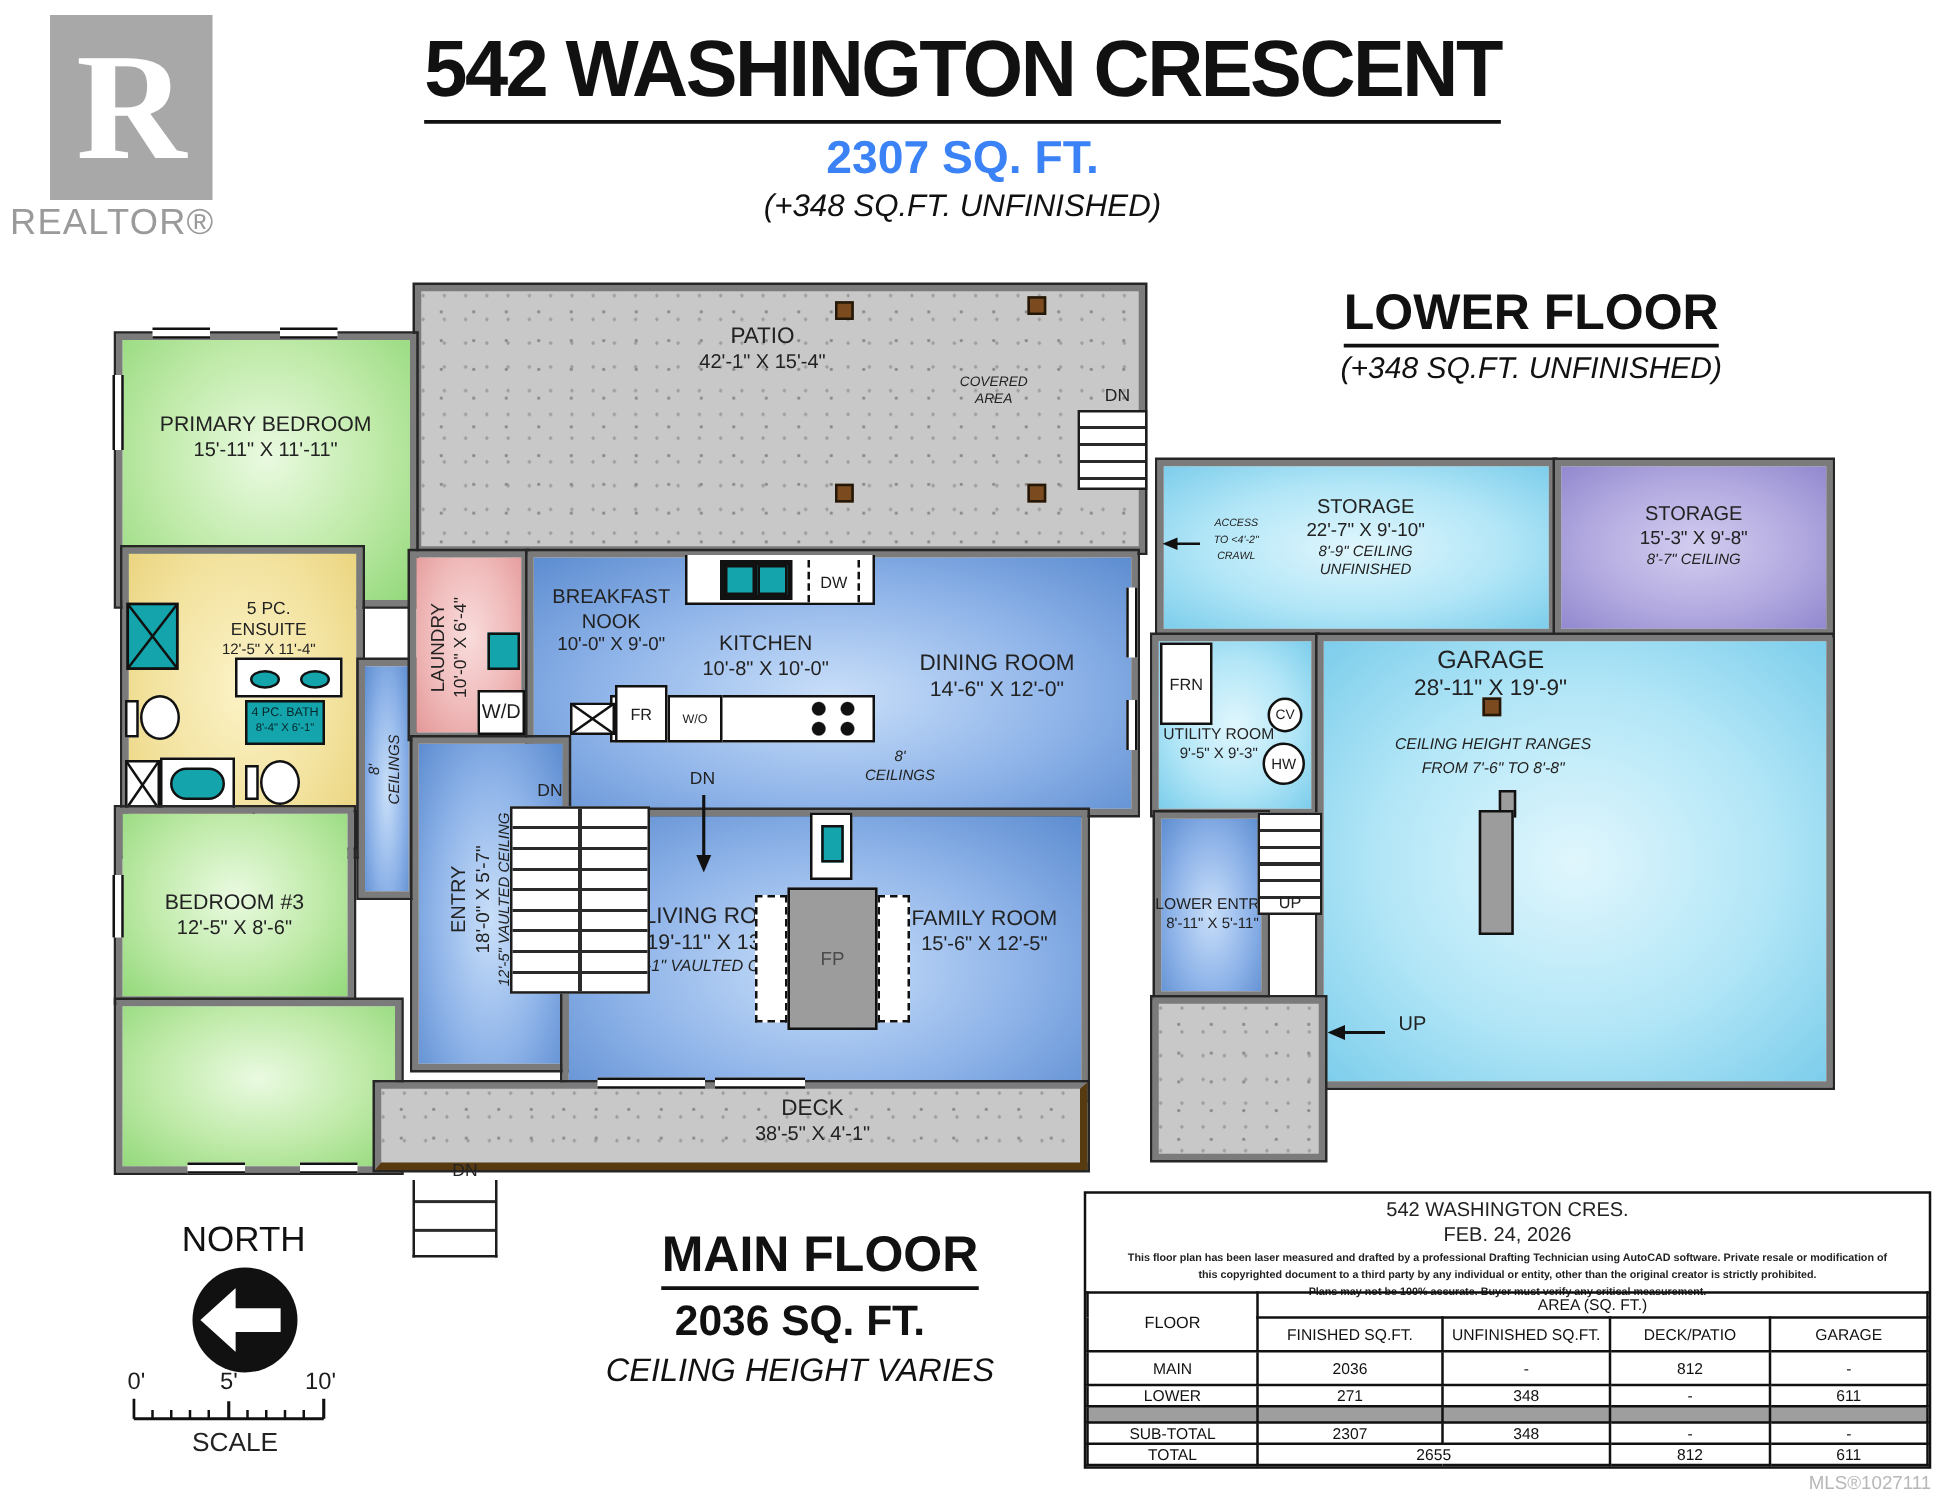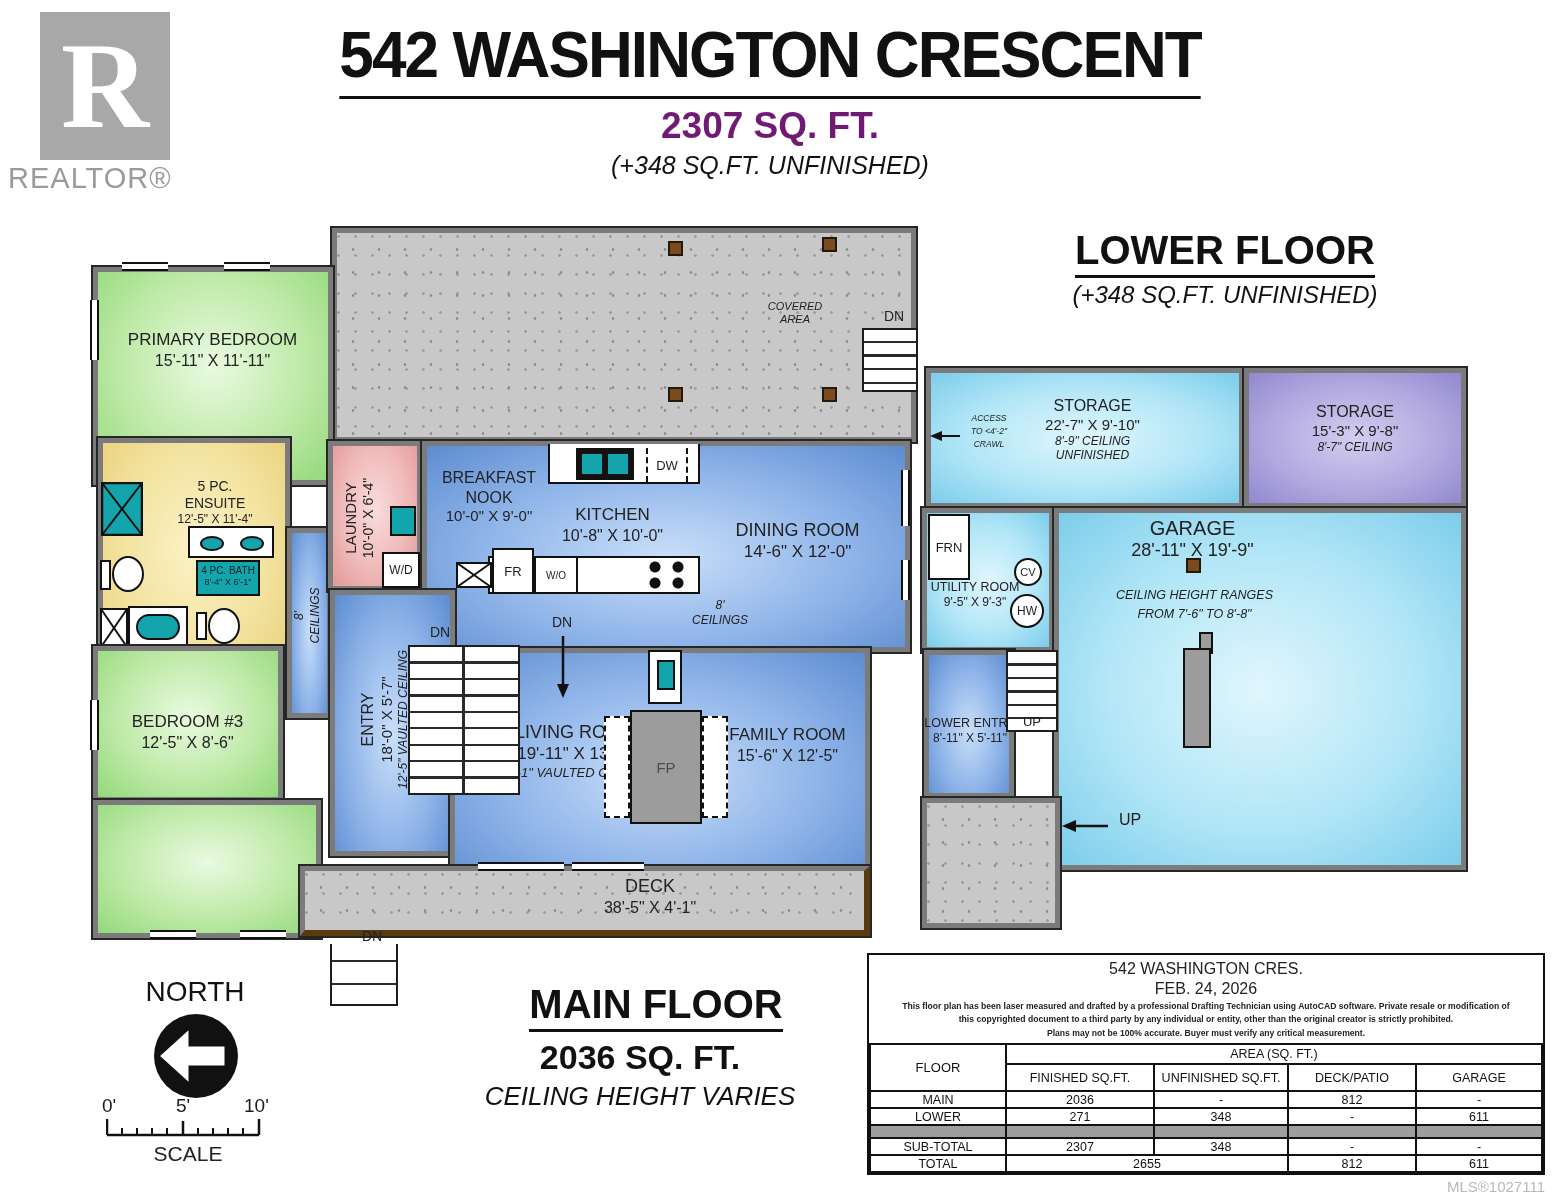--- a/index.html
+++ b/index.html
@@ -41,25 +41,29 @@
 
 <div id="page">
 
   <div class="abs" style="left:40px;top:12px;width:130px;height:148px;background:#a8a8a8;display:flex;align-items:center;justify-content:center;">
     <span style="color:#fff;font-size:122px;font-weight:bold;font-family:'Liberation Serif',serif;">R</span>
   </div>
   <div class="abs" style="left:8px;top:162px;width:190px;font-size:29px;color:#9a9a9a;letter-spacing:1px;">REALTOR®</div>
 
   <div class="abs" style="left:280px;top:18px;width:980px;text-align:center;">
     <span class="u" style="font-size:64px;font-weight:bold;letter-spacing:-2px;transform:scaleX(0.97);color:#111;">542 WASHINGTON CRESCENT</span>
-    <div style="font-size:37px;font-weight:bold;margin-top:6px;color:#701a75;">2307 SQ. FT.</div>
+    <div style="font-size:37px;font-weight:bold;margin-top:6px;color:#3b82f6;">2307 SQ. FT.</div>
     <div class="it" style="font-size:25px;margin-top:4px;color:#111;">(+348 SQ.FT. UNFINISHED)</div>
   </div>
 
   <div class="room concrete" style="left:332px;top:228px;width:584px;height:214px;"></div>
+  <div class="lbl" style="left:500px;top:258px;width:220px;">
+    <div class="nm" style="font-size:18px;">PATIO</div>
+    <div class="dim">42'-1" X 15'-4"</div>
+  </div>
   <div class="lbl it" style="left:740px;top:300px;width:110px;font-size:11px;">
     <div>COVERED</div>
     <div>AREA</div>
   </div>
   <div class="post" style="left:668px;top:241px;width:15px;height:15px;"></div>
   <div class="post" style="left:822px;top:237px;width:15px;height:15px;"></div>
   <div class="post" style="left:668px;top:387px;width:15px;height:15px;"></div>
   <div class="post" style="left:822px;top:387px;width:15px;height:15px;"></div>
   <div class="lbl" style="left:874px;top:308px;width:40px;font-size:14px;">DN</div>
   <div class="stairs-h" style="left:862px;top:328px;width:56px;height:64px;"></div>
@@ -124,21 +128,21 @@
 
   <div class="room green" style="left:93px;top:800px;width:228px;height:138px;"></div>
 
   <div class="room pink" style="left:328px;top:441px;width:94px;height:150px;"></div>
   <div class="lbl rot" style="left:342px;top:580px;width:124px;height:40px;">
     <div style="font-size:15px;">LAUNDRY</div>
     <div style="font-size:14px;">10'-0" X 6'-4"</div>
   </div>
   <div class="tealbox" style="left:390px;top:506px;width:26px;height:30px;"></div>
   <div class="whitebox" style="left:382px;top:552px;width:38px;height:36px;">
-    <span style="font-size:12px;">W/D</span>
+    <span style="font-size:16px;">W/D</span>
   </div>
 
   <div class="room blue" style="left:422px;top:441px;width:488px;height:211px;"></div>
   <div class="lbl" style="left:424px;top:468px;width:130px;">
     <div class="nm" style="font-size:16px;">BREAKFAST</div>
     <div class="nm" style="font-size:16px;">NOOK</div>
     <div style="font-size:15px;">10'-0" X 9'-0"</div>
   </div>
   <div class="lbl" style="left:545px;top:505px;width:135px;">
     <div class="nm">KITCHEN</div>
@@ -364,21 +368,21 @@
           <tr>
         <td rowspan="2" style="font-size:13px;">FLOOR</td>
         <td colspan="4" style="height:18px;">AREA (SQ. FT.)</td>
       </tr>
       <tr style="height:27px;">
         <td>FINISHED SQ.FT.</td>
         <td>UNFINISHED SQ.FT.</td>
         <td>DECK/PATIO</td>
         <td>GARAGE</td>
       </tr>
-      <tr style="height:17px;">
+      <tr style="height:27px;">
         <td>MAIN</td>
         <td>2036</td>
         <td>-</td>
         <td>812</td>
         <td>-</td>
       </tr>
       <tr style="height:17px;">
         <td>LOWER</td>
         <td>271</td>
         <td>348</td>

